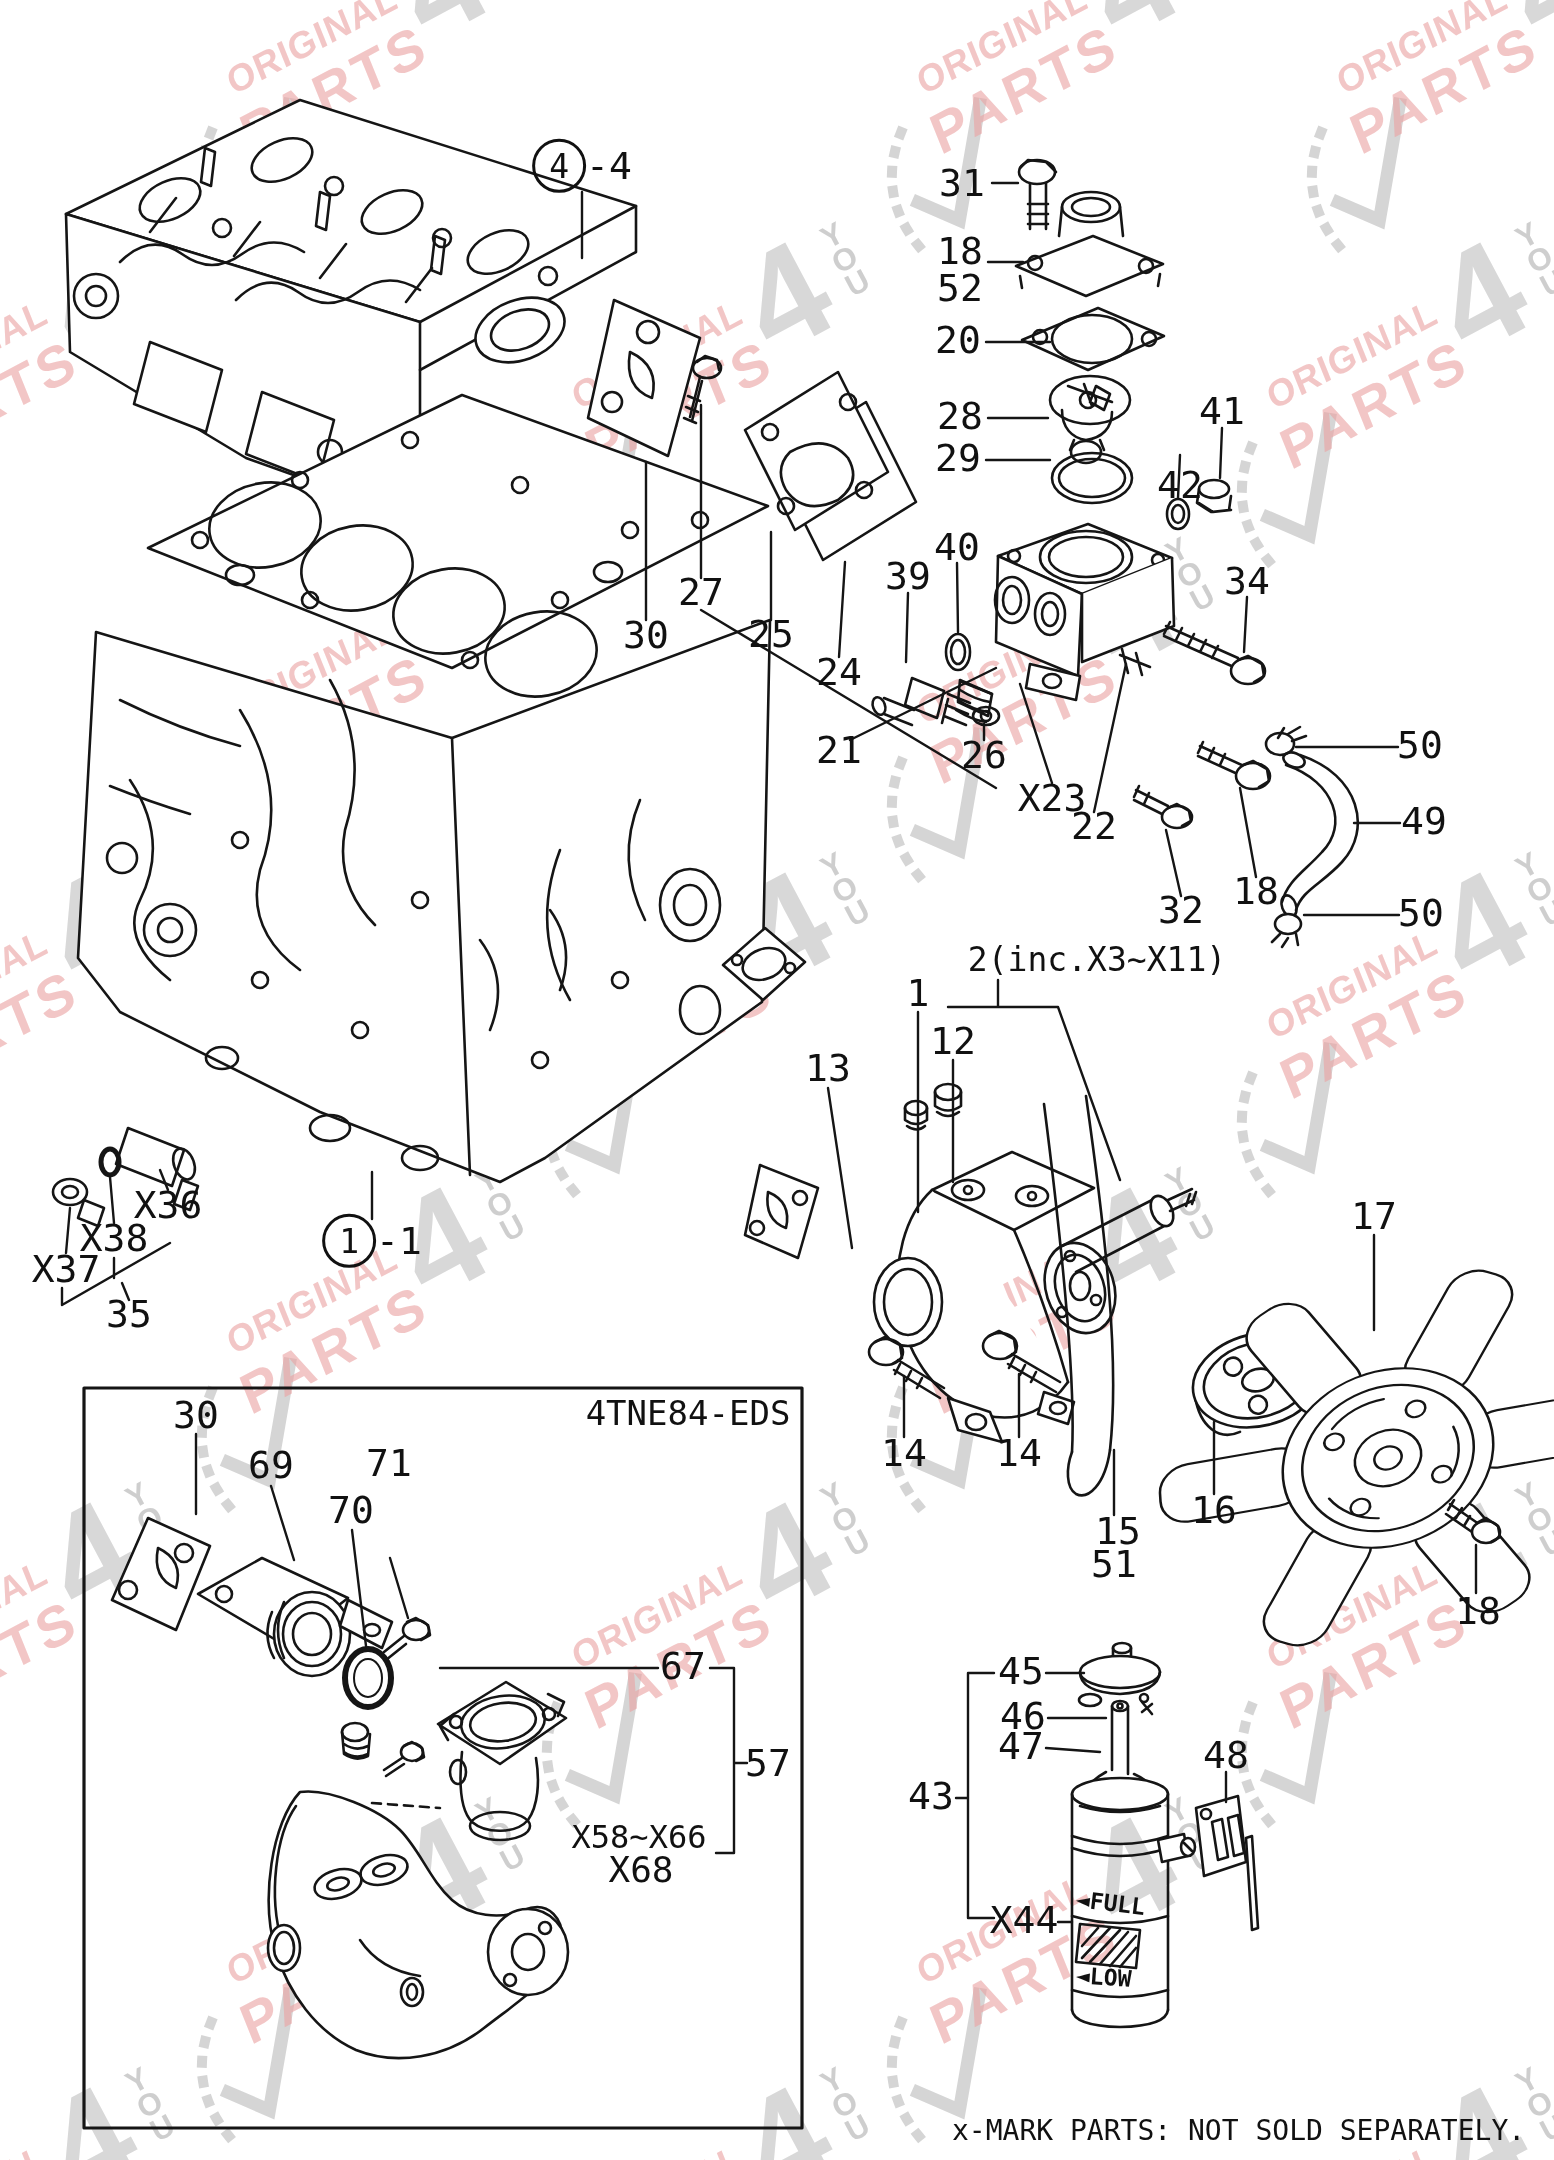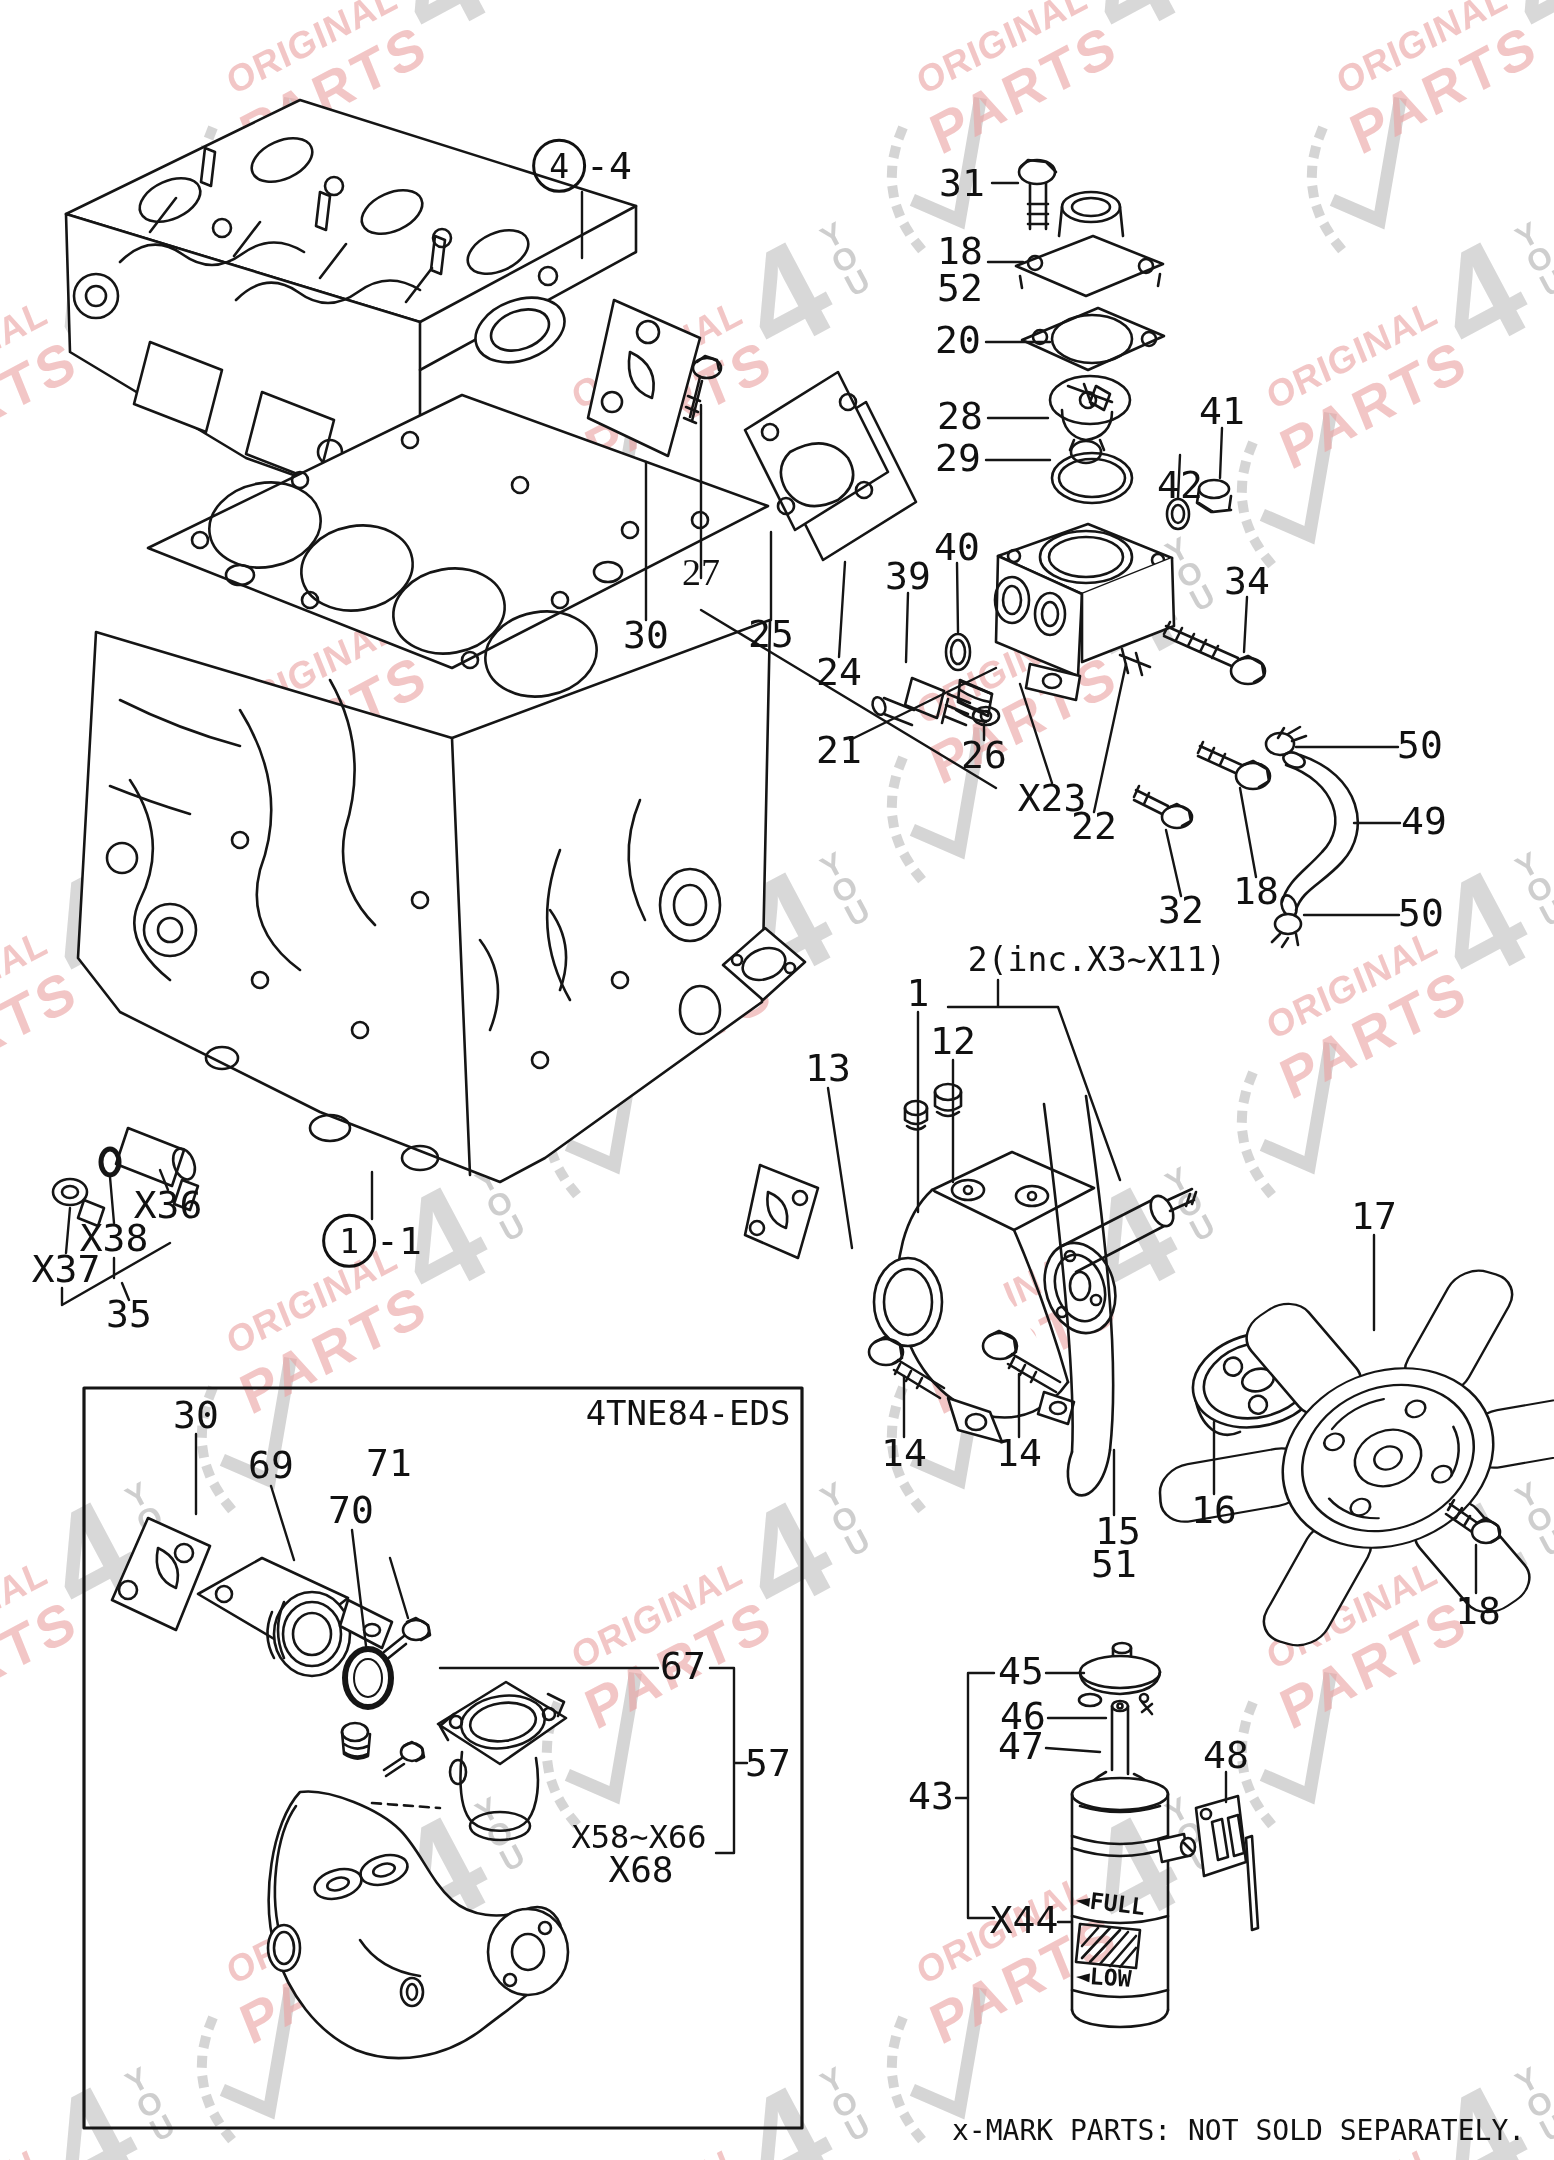--- a/index.html
+++ b/index.html
@@ -696,21 +696,21 @@
         <div class="callout" style="left: 960px; top: 253px;">18</div>
         <div class="callout" style="left: 960px; top: 290px;">52</div>
         <div class="callout" style="left: 958px; top: 342px;">20</div>
         <div class="callout" style="left: 960px; top: 418px;">28</div>
         <div class="callout" style="left: 958px; top: 460px;">29</div>
         <div class="callout" style="left: 1180px; top: 440px; margin-top: 47px;">42</div>
         <div class="callout" style="left: 1222px; top: 413px;">41</div>
         <div class="callout" style="left: 957px; top: 549px;">40</div>
         <div class="callout" style="left: 908px; top: 578px;">39</div>
         <div class="callout" style="left: 1247px; top: 583px;">34</div>
-        <div class="callout" style="left: 701px; top: 574px; font-family: Liberation Serif, serif;">27</div>
+        <div class="callout" style="left: 701px; top: 594px;">27</div>
         <div class="callout" style="left: 646px; top: 637px;">30</div>
         <div class="callout" style="left: 771px; top: 636px;">25</div>
         <div class="callout" style="left: 839px; top: 674px;">24</div>
         <div class="callout" style="left: 839px; top: 752px;">21</div>
         <div class="callout" style="left: 984px; top: 757px;">26</div>
         <div class="callout" style="left: 1052px; top: 800px;">X23</div>
         <div class="callout" style="left: 1094px; top: 828px;">22</div>
         <div class="callout" style="left: 1420px; top: 747px;">50</div>
         <div class="callout" style="left: 1424px; top: 823px;">49</div>
         <div class="callout" style="left: 1181px; top: 912px;">32</div>

